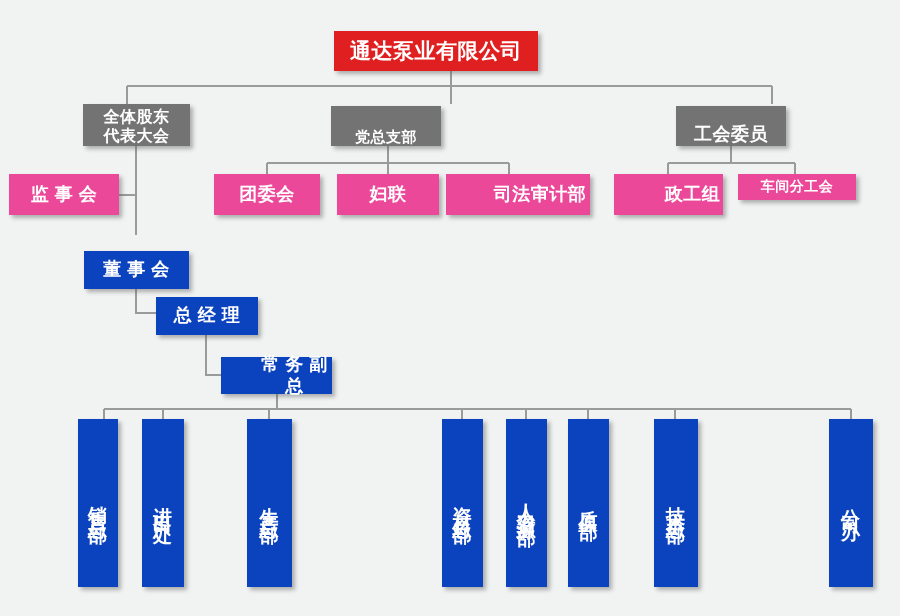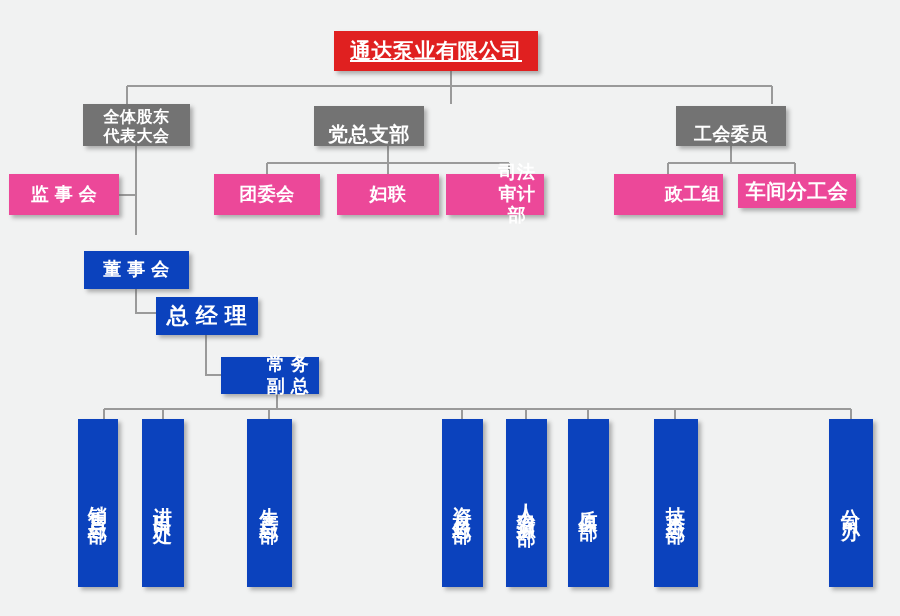--- a/index.html
+++ b/index.html
@@ -32,21 +32,21 @@
     font-weight: bold;
     display: flex;
     align-items: center;
     justify-content: center;
     text-align: center;
     line-height: 1.22;
     box-shadow: 3px 3px 4px rgba(90,90,90,0.45);
     letter-spacing: 0.5px;
     z-index: 3;
   }
-  .node.red    { background: #e02020; text-decoration: underline; }
+  .node.red    { background: #e02020; }
   .node.orange { background: #737373; align-items: flex-end; }
   .node.green  { background: #ec4899; }
   .node.blue   { background: #0b42bd; }
 
   .node .lbl { display: block; white-space: pre-line; }
 
   .node.vert {
     writing-mode: vertical-rl;
     text-orientation: upright;
     letter-spacing: 6px;
@@ -103,61 +103,61 @@
 
   <div class="node red" style="left:334px; top:31px; width:204px; height:40px; font-size:21px;">
     <span class="lbl">通达泵业有限公司</span>
   </div>
 
   <div class="node orange" style="left:83px; top:104px; width:107px; height:42px; font-size:16px;">
     <span class="lbl">全体股东
 代表大会</span>
   </div>
 
-  <div class="node orange" style="left:314px; top:106px; width:110px; height:40px; font-size:20px;">
+  <div class="node orange" style="left:331px; top:106px; width:110px; height:40px; font-size:15px;">
     <span class="lbl">党总支部</span>
   </div>
 
   <div class="node orange" style="left:676px; top:106px; width:110px; height:40px; font-size:18px;">
     <span class="lbl">工会委员</span>
   </div>
 
   <div class="node green" style="left:9px; top:174px; width:110px; height:41px; font-size:18px;">
     <span class="lbl">监 事 会</span>
   </div>
 
   <div class="node green" style="left:337px; top:174px; width:102px; height:41px; font-size:18px;">
     <span class="lbl">妇联</span>
   </div>
 
   <div class="node green" style="left:214px; top:174px; width:106px; height:41px; font-size:18px;">
     <span class="lbl">团委会</span>
   </div>
 
-  <div class="node green" style="left:446px; top:174px; width:98px; height:41px; font-size:18px;padding-left:44px;">
+  <div class="node green" style="left:446px; top:174px; width:144px; height:41px; font-size:18px;padding-left:44px;">
     <span class="lbl">司法审计部</span>
   </div>
 
   <div class="node green" style="left:614px; top:174px; width:109px; height:41px; font-size:18px;padding-left:48px;">
     <span class="lbl">政工组</span>
   </div>
 
-  <div class="node green" style="left:738px; top:174px; width:118px; height:34px; font-size:20px;">
+  <div class="node green" style="left:738px; top:174px; width:118px; height:26px; font-size:14px;">
     <span class="lbl">车间分工会</span>
   </div>
 
   <div class="node blue" style="left:84px; top:235px; width:105px; height:38px; font-size:18px;margin-top:16px;">
     <span class="lbl">董 事 会</span>
   </div>
 
-  <div class="node blue" style="left:156px; top:297px; width:102px; height:38px; font-size:22px;">
+  <div class="node blue" style="left:156px; top:297px; width:102px; height:38px; font-size:18px;">
     <span class="lbl">总 经 理</span>
   </div>
 
-  <div class="node blue" style="left:221px; top:357px; width:98px; height:37px; font-size:18px;padding-left:36px;">
+  <div class="node blue" style="left:221px; top:357px; width:111px; height:37px; font-size:18px;padding-left:36px;">
     <span class="lbl">常 务 副 总</span>
   </div>
 
   <div class="node blue vert" style="left:78px; top:419px; width:40px; height:168px; font-size:19px;">
     <span class="lbl">销售总部</span>
   </div>
 
   <div class="node blue vert" style="left:142px; top:419px; width:42px; height:168px; font-size:19px;">
     <span class="lbl">进出口处</span>
   </div>

